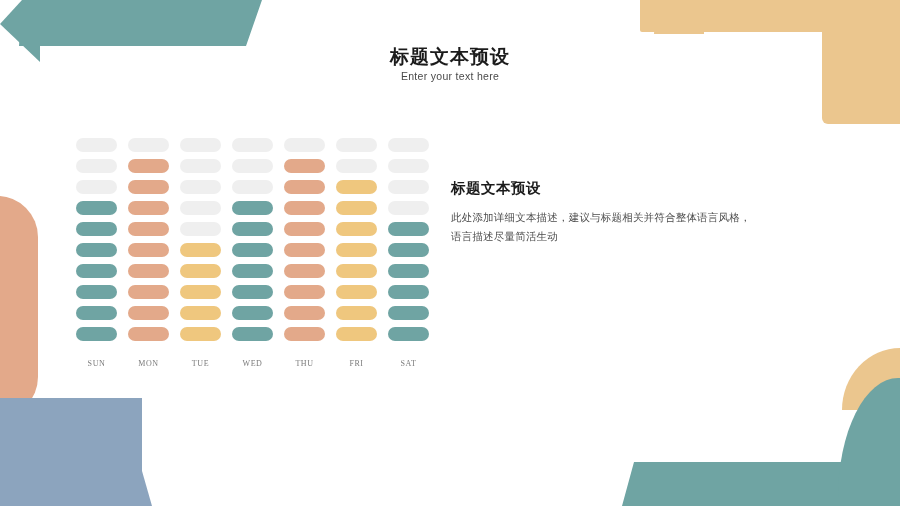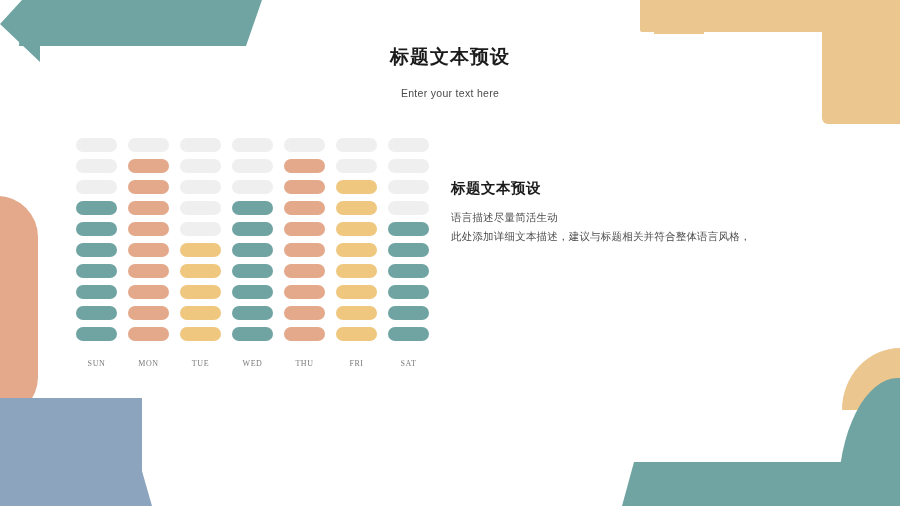--- a/index.html
+++ b/index.html
@@ -101,21 +101,20 @@
     text-align: center;
   }
   #page-title {
     font-size: 19px;
     font-weight: bold;
     color: #1b1b1b;
     letter-spacing: 1px;
     margin: 0;
   }
   #page-subtitle {
-    margin-top: 17px;
     font-size: 10.5px;
     color: #4a4a4a;
     letter-spacing: 0.3px;
   }
 
   
   #chart {
     position: absolute;
     left: 76px;
     top: 138px;
@@ -289,16 +288,16 @@
       <div class="axis-label">WED</div>
       <div class="axis-label">THU</div>
       <div class="axis-label">FRI</div>
       <div class="axis-label">SAT</div>
     </div>
 </div>
 
 <div id="side-text">
   <div id="side-title">标题文本预设</div>
   <div id="side-body">
+    <div>此处添加详细文本描述，建议与标题相关并符合整体语言风格，</div>
     <div>语言描述尽量简活生动</div>
-    <div>此处添加详细文本描述，建议与标题相关并符合整体语言风格，</div>
   </div>
 </div>
 
 </body></html>

